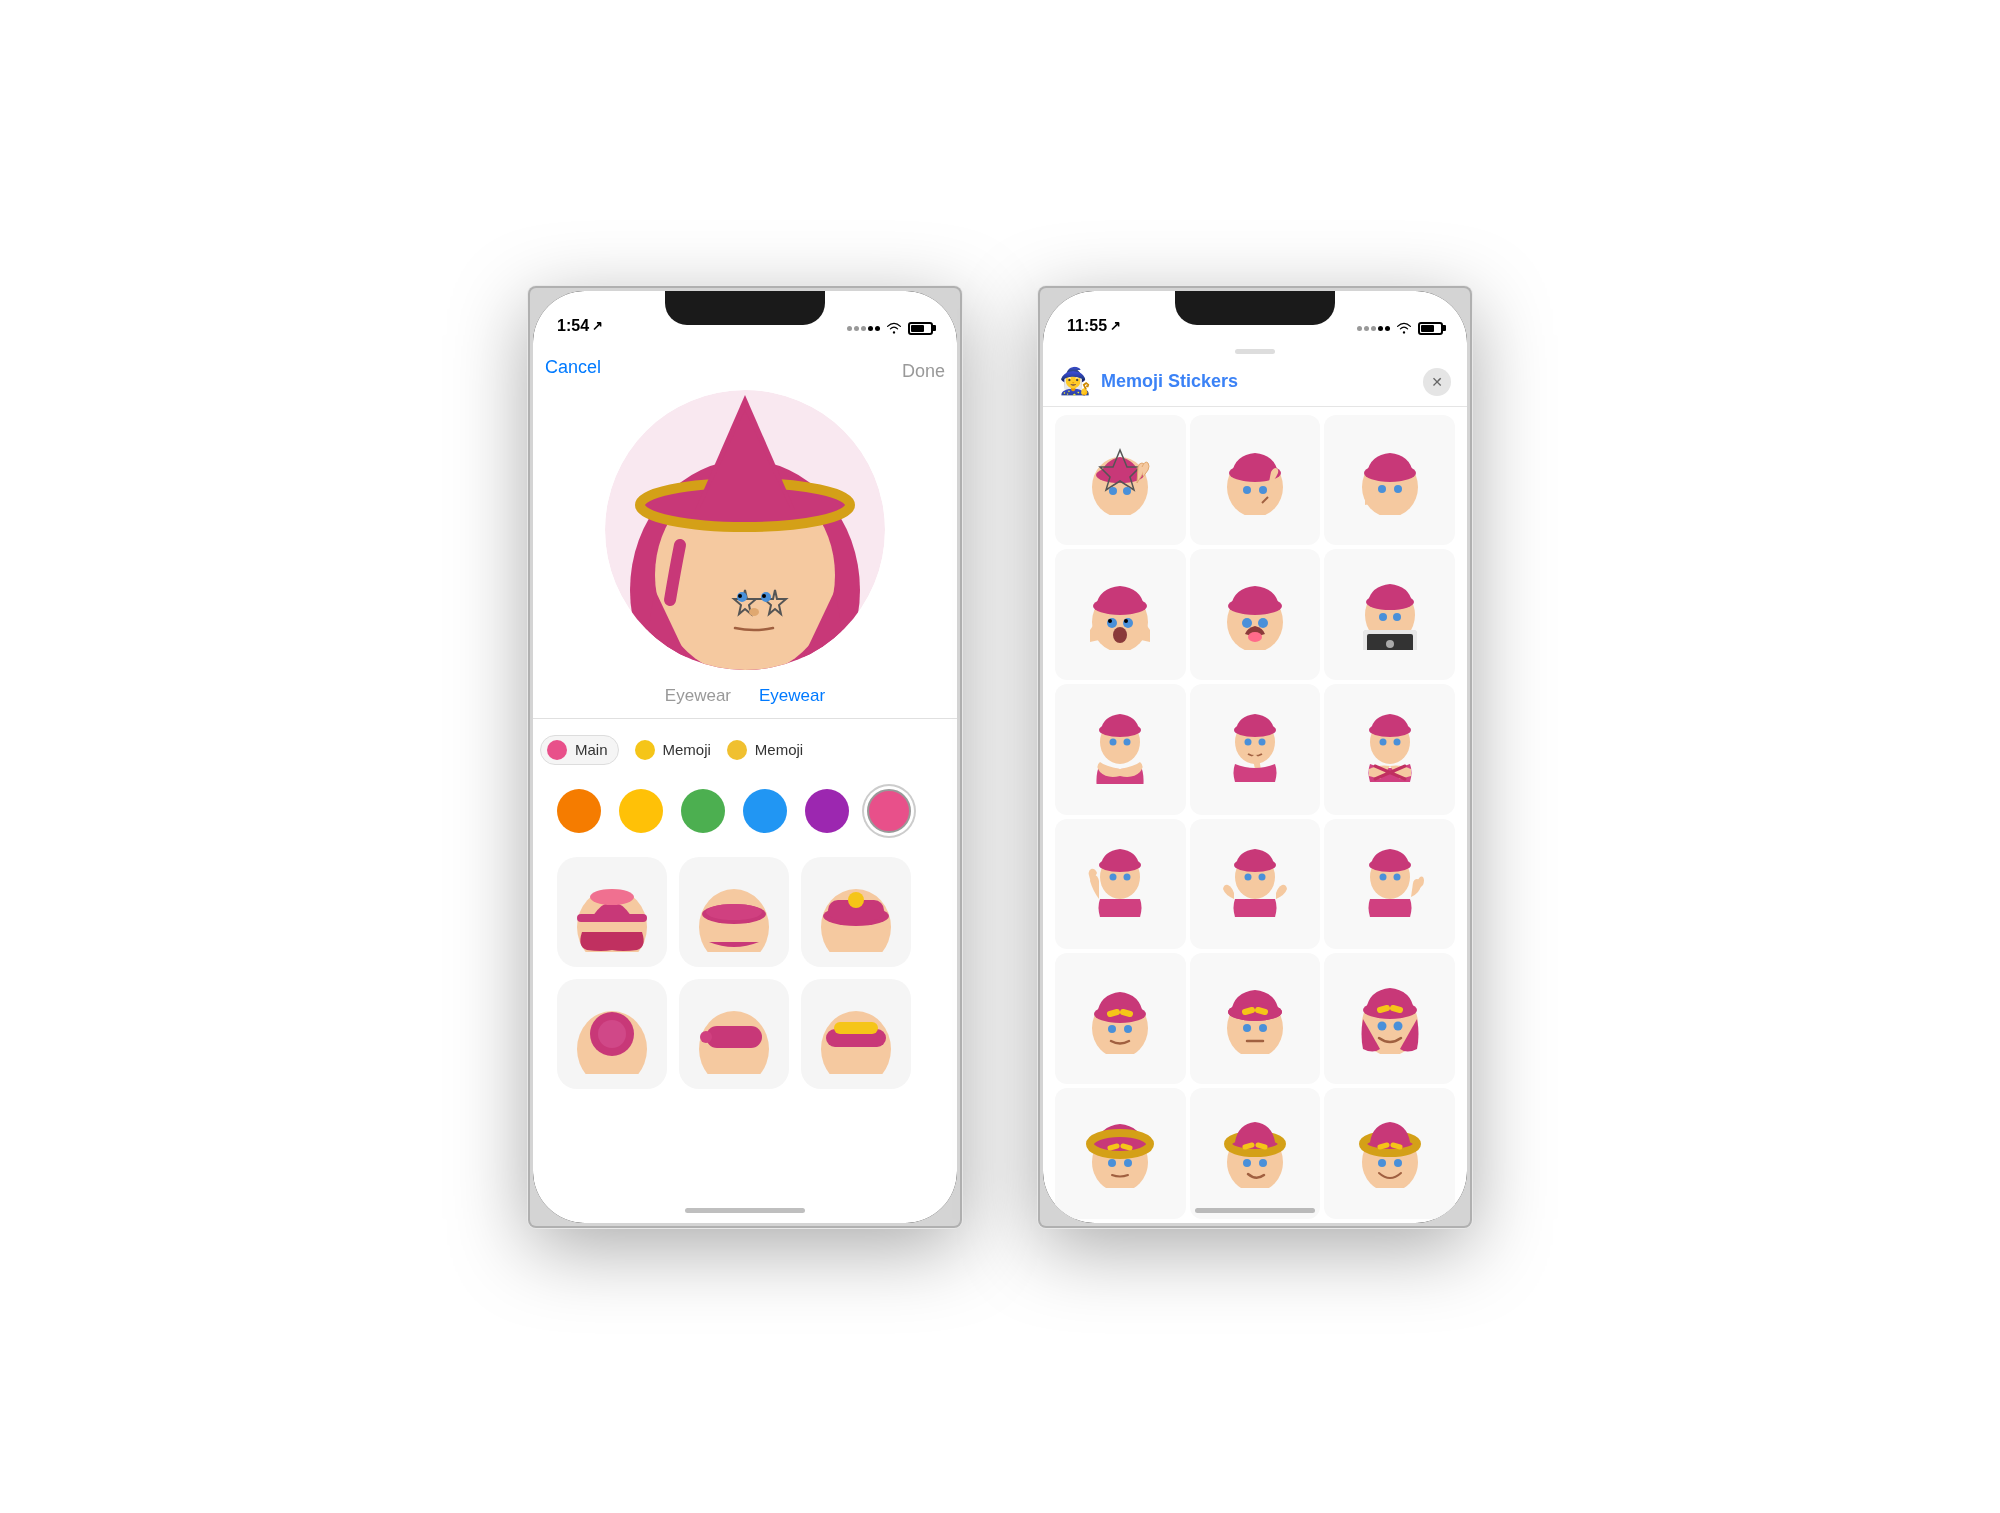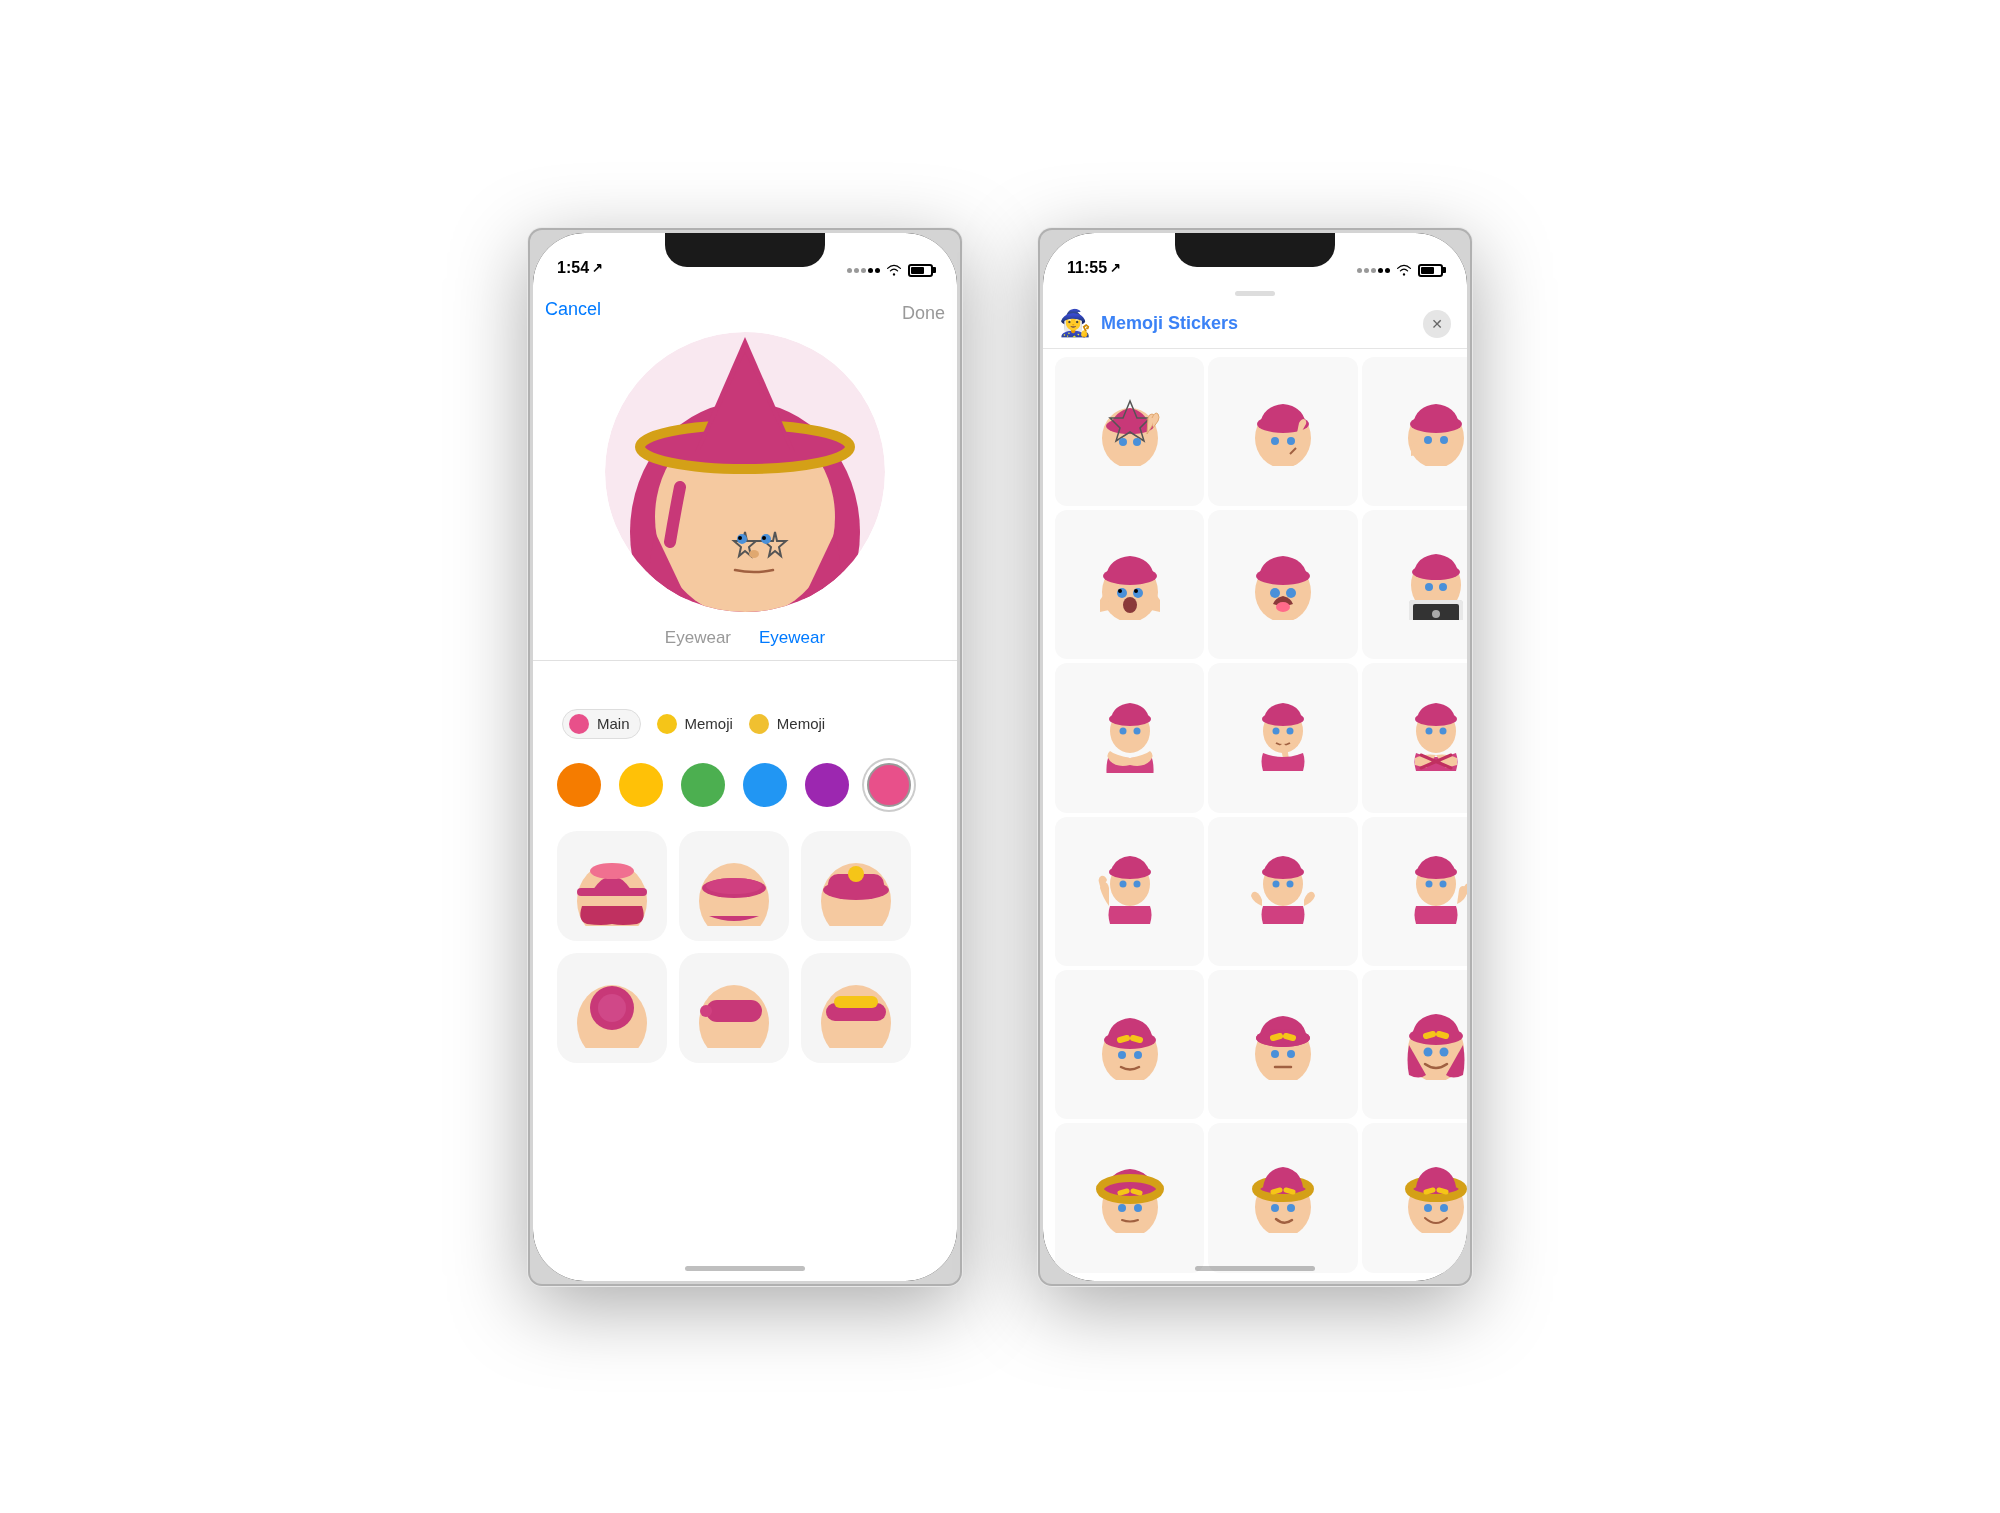--- a/index.html
+++ b/index.html
@@ -16,23 +16,23 @@
     .phones-container {
       display: flex;
       gap: 80px;
       align-items: center;
       justify-content: center;
     }
 
     
     .phone {
       width: 430px;
-      height: 1054px;
+      height: 938px;
       background: #d4d4d4;
-      border-radius: 12px;
+      border-radius: 6px;
       position: relative;
       box-shadow:
         0 0 0 2px #b0b0b0,
         0 0 0 3px #e8e8e8,
         0 20px 80px rgba(0,0,0,0.35);
       overflow: hidden;
     }
 
     .phone-inner {
       position: absolute;
@@ -205,22 +205,21 @@
     }
 
     .tab-item.active {
       color: #007AFF;
       font-weight: 500;
     }
 
     .color-options {
       display: flex;
       gap: 16px;
-      padding: 16px 29px;
-      margin-top: 32px;
+      padding: 16px 7px;
     }
 
     .color-option {
       display: flex;
       align-items: center;
       gap: 8px;
       font-size: 15px;
       color: #333;
     }
 

